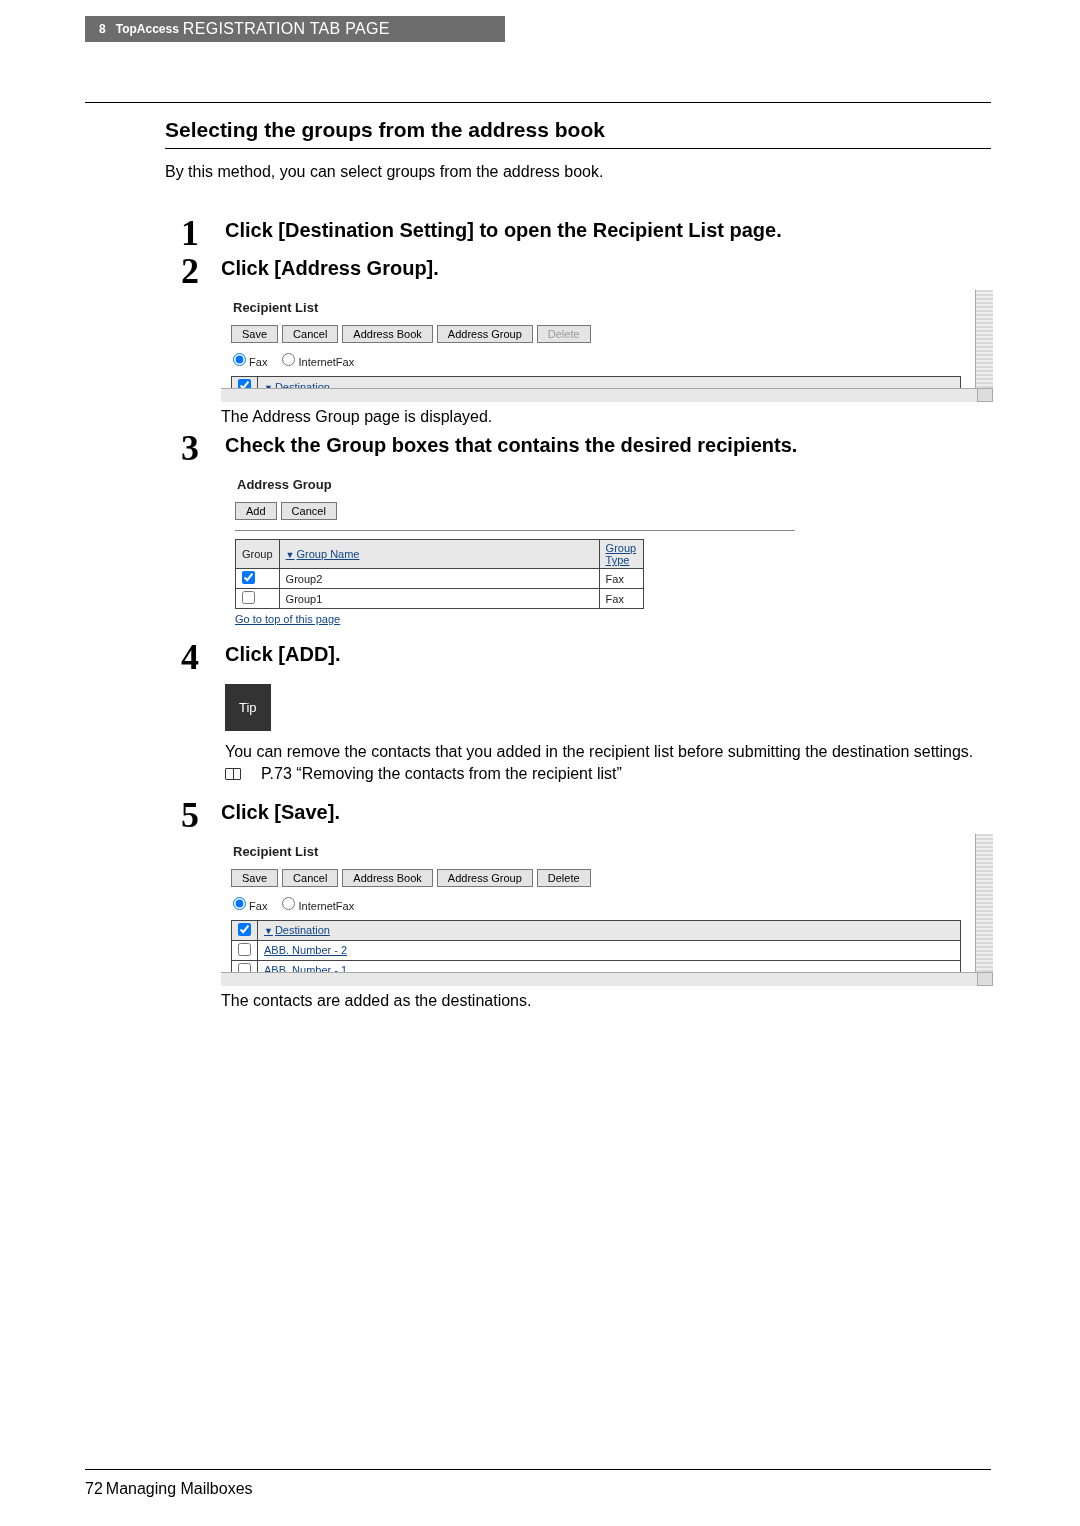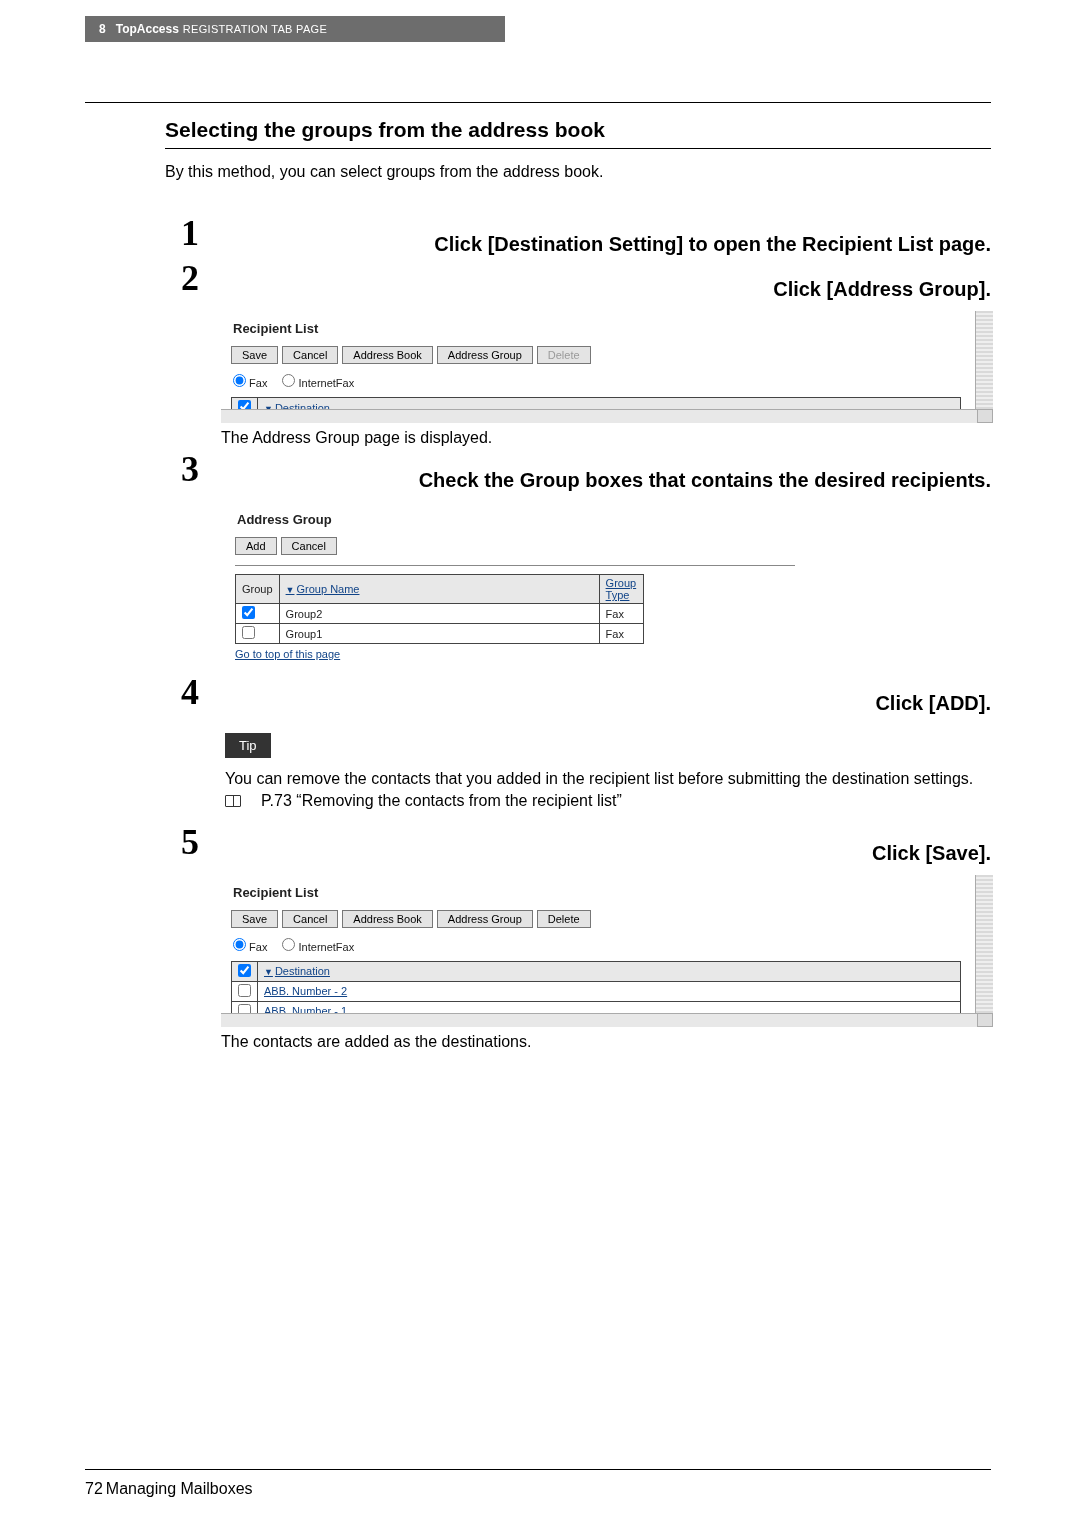--- a/index.html
+++ b/index.html
@@ -7,21 +7,21 @@
   .page { width: 1080px; height: 1526px; position: relative; padding: 0; }
 
   
   .hdr-bar {
     position: absolute; left: 85px; top: 16px; width: 420px; height: 26px;
     background: #6d6d6d; color: #fff; display: flex; align-items: center;
     padding-left: 14px; font-size: 12px; font-weight: bold;
   }
   .hdr-bar .secnum { margin-right: 10px; }
   .hdr-bar .prod { margin-right: 4px; }
-  .hdr-bar .rest { font-weight: normal; font-size: 11px; letter-spacing: 0.3px; }
+  .hdr-bar .rest { font-weight: normal; font-size: 16px; letter-spacing: 0.3px; }
 
   .top-rule {
     position: absolute; left: 85px; top: 102px; width: 906px; height: 0;
     border-top: 1.5px solid #000;
   }
 
   .content { position: absolute; left: 85px; top: 118px; width: 906px; }
 
   .sec-title {
     font-size: 21px; font-weight: bold; margin: 0 0 6px 80px;
@@ -31,25 +31,25 @@
   .intro { font-size: 16px; margin: 14px 0 36px 80px; }
 
   .steps { margin-left: 96px; }
   .step { display: flex; align-items: flex-start; margin-bottom: 6px; }
   .step .num {
     font-family: Georgia, 'Times New Roman', serif;
     font-size: 36px; font-weight: bold; width: 36px; line-height: 0.9;
     margin-right: 8px;
   }
   .step .body { flex: 1; }
-  .step .headline { font-size: 20px; font-weight: bold; line-height: 1.15; margin-top: 16px; text-align: right; }
+  .step .headline { font-size: 20px; font-weight: bold; line-height: 1.15; margin-top: 2px; }
   .step .after { font-size: 16px; margin-top: 8px; }
   .step .tip-box {
     display: inline-block; background: #333; color: #fff; font-size: 13px;
-    padding: 5px 14px; margin-top: 18px;
+    padding: 16px 14px; margin-top: 18px;
   }
   .step .tip-text { font-size: 16px; margin-top: 10px; line-height: 1.35; }
   .step .linkref { display: flex; align-items: center; gap: 20px; margin-top: 2px; font-size: 16px; }
   .book-icon { display:inline-block; width:16px; height:12px; position:relative; }
   .book-icon::before {
     content:''; position:absolute; inset:0; border:1.2px solid #333; border-radius:1px;
     background:linear-gradient(#fff,#fff);
   }
   .book-icon::after {
     content:''; position:absolute; left:50%; top:1px; bottom:1px; width:1px; background:#333;

